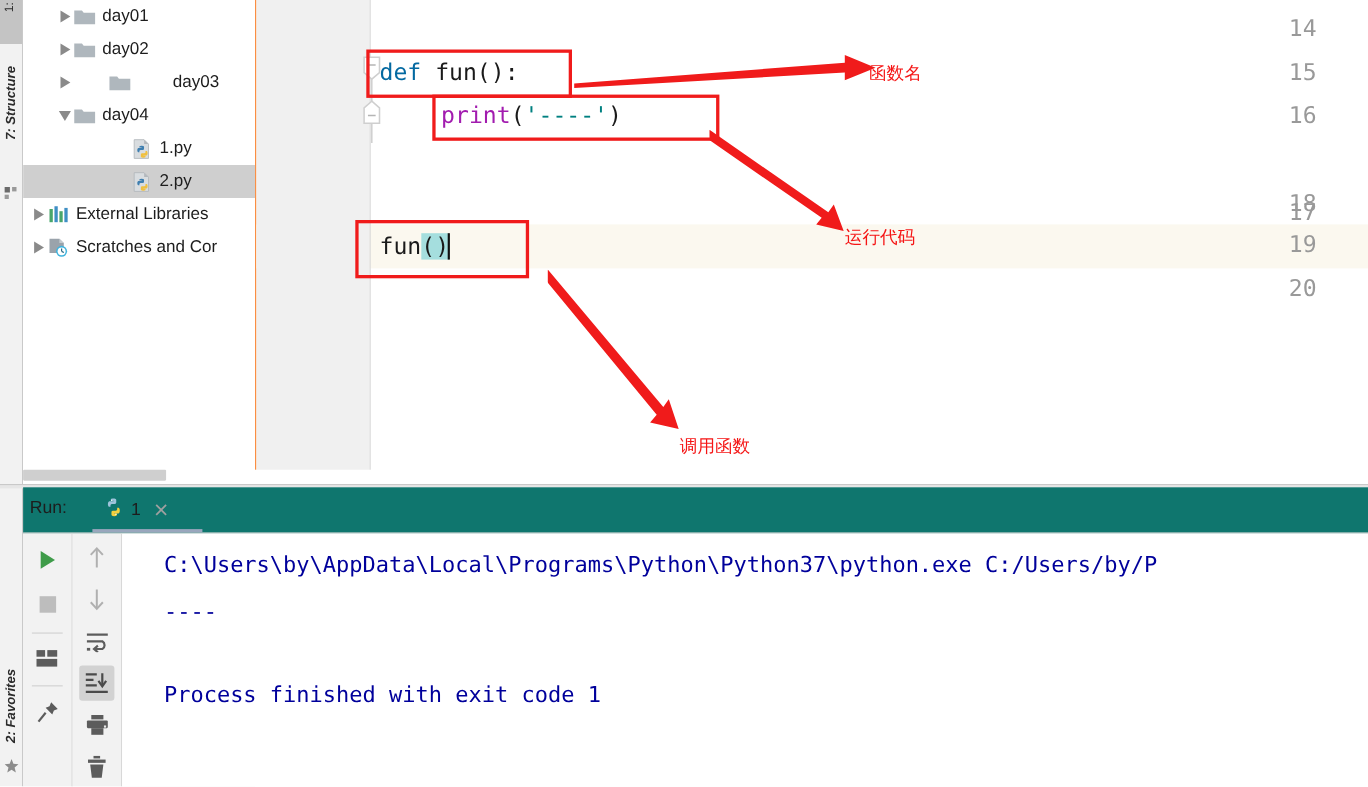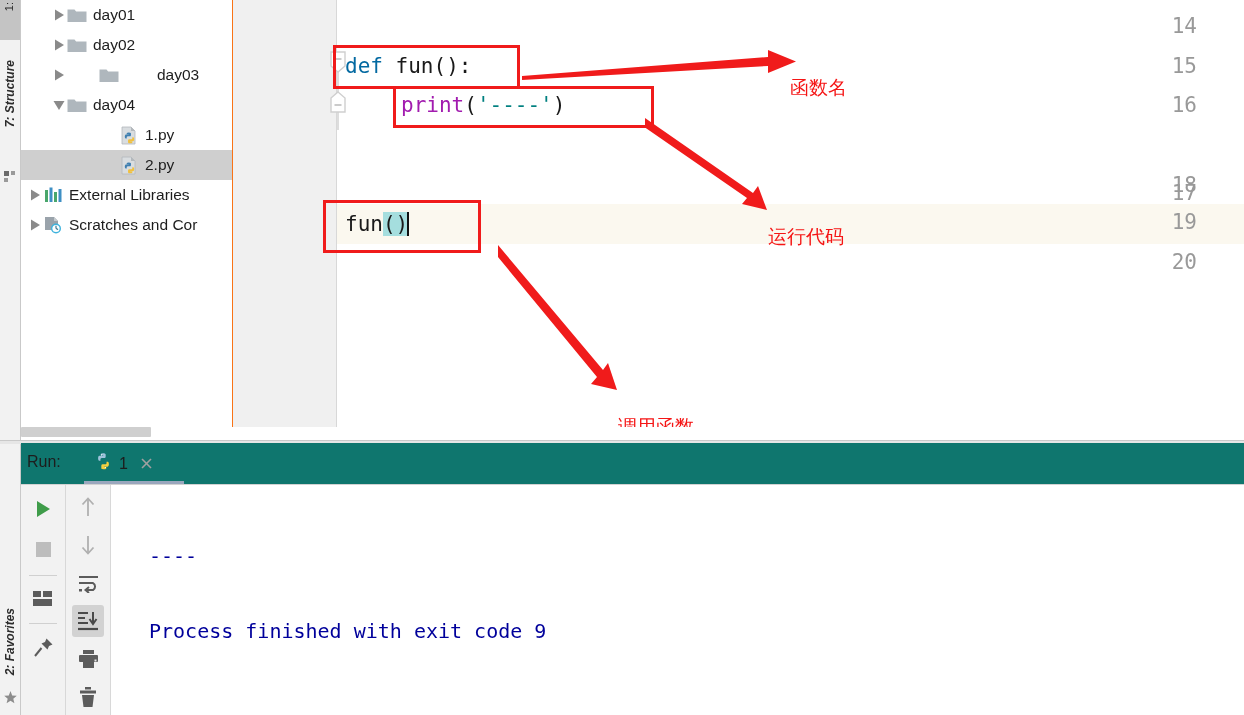--- a/index.html
+++ b/index.html
@@ -139,24 +139,23 @@
   .redbox {
     position: absolute;
     border: 3px solid #f01b1b;
     box-sizing: border-box;
     background: transparent;
     pointer-events: none;
   }
   .anno-text {
     position: absolute;
     color: #f51515;
-    font-size: 19px;
+    font-size: 16px;
     font-family: "DejaVu Sans", sans-serif;
     white-space: nowrap;
-    margin-top: 18px;
   }
   .arrow-svg { position: absolute; pointer-events: none; }
 
   
   .hscroll-strip {
     position: absolute; left: 21px; top: 427px;
     width: 1223px; height: 13px;
     background: #ffffff;
   }
   .hscroll-thumb {
@@ -536,17 +535,18 @@
       <div class="tb-btn" style="top:196px;">
         <svg width="18" height="21" viewBox="0 0 18 21">
             <rect x="6" y="0" width="6" height="2.5" fill="#5c5c5c"></rect>
             <rect x="1" y="3.5" width="16" height="3" fill="#5c5c5c"></rect>
             <path d="M3 8 H15 L13.5 20 H4.5 Z" fill="#5c5c5c"></path>
           </svg>
       </div>
     </div>
 
     <div class="console">
+      <div class="console-line" style="top:18px;">C:\Users\by\AppData\Local\Programs\Python\Python37\python.exe C:/Users/by/P</div>
       <div class="console-line" style="top:61px;">----</div>
-      <div class="console-line" style="top:136px;">Process finished with exit code 9</div>
+      <div class="console-line" style="top:136px;">Process finished with exit code 1</div>
     </div>
   </div>
 </div>
 
 </body></html>

